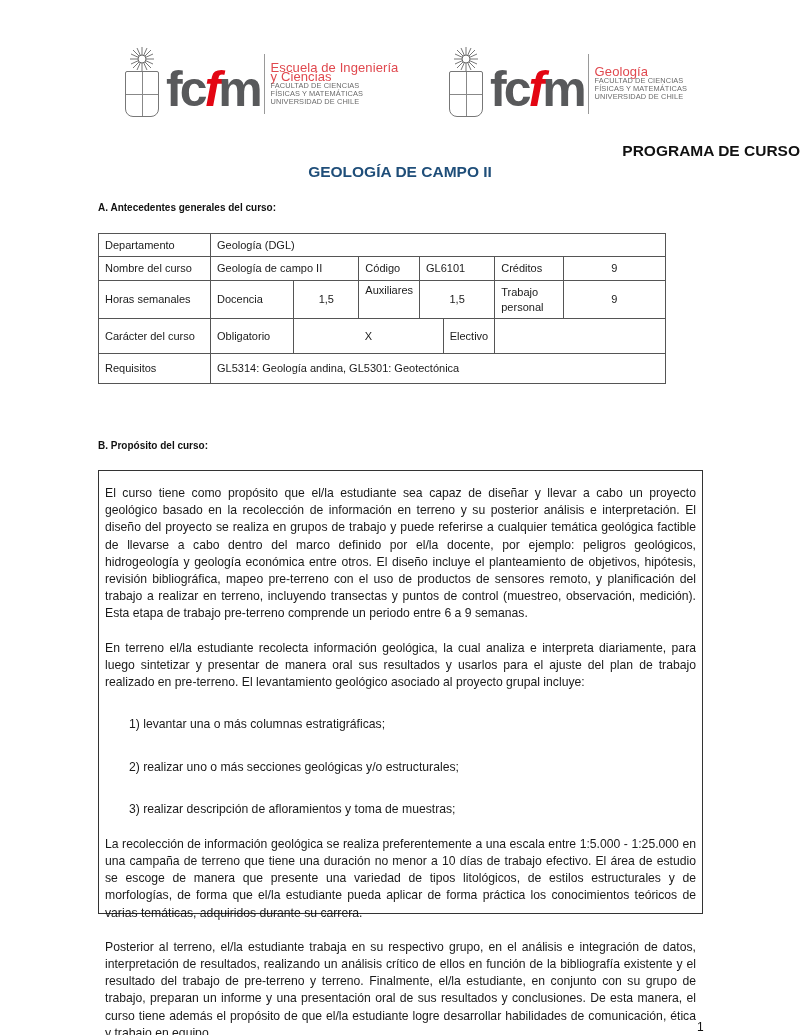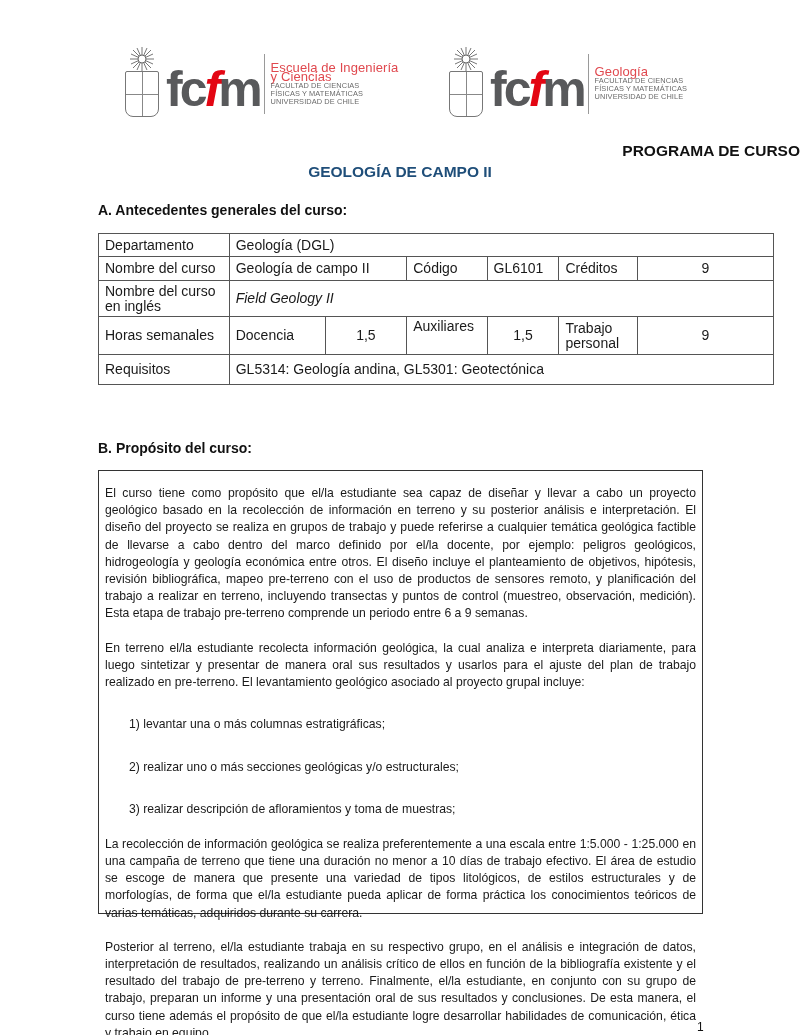--- a/index.html
+++ b/index.html
@@ -15,25 +15,25 @@
   .crest .shield::before { content: ""; position: absolute; left: 50%; top: 0; bottom: 0; border-left: 1px solid #888; }
   .crest .shield::after { content: ""; position: absolute; top: 50%; left: 0; right: 0; border-top: 1px solid #888; }
   .wordmark { font-family: "Liberation Sans", sans-serif; font-weight: bold; font-size: 50px; letter-spacing: -3px; color: #58595b; line-height: 1; display: flex; align-items: flex-end; height: 60px; padding-right: 4px; border-right: 1.5px solid #9a9a9a; }
   .wordmark .red { color: #e30613; font-style: italic; }
   .logo-text { margin-left: 6px; font-size: 7.4px; line-height: 8px; color: #6a6a6a; letter-spacing: 0.1px; }
   .logo-text .school { color: #e0484e; font-size: 13px; line-height: 9.5px; }
 
   .title1 { position: absolute; top: 142px; left: 0; width: 800px; text-align: right; font-family: "Liberation Sans", sans-serif; font-weight: bold; font-size: 15.5px; color: #111; }
   .title2 { position: absolute; top: 163px; left: 0; width: 800px; text-align: center; font-family: "Liberation Sans", sans-serif; font-weight: bold; font-size: 15.5px; color: #1f4e79; }
 
-  .section-heading { position: absolute; left: 98px; font-family: "Liberation Sans", sans-serif; font-weight: bold; font-size: 14px; color: #111; }
+  .section-heading { position: absolute; left: 98px; font-family: "Liberation Sans", sans-serif; font-weight: bold; font-size: 10px; color: #111; }
   .sec-a { top: 202px; }
   .sec-b { top: 440px; }
 
-  table.info { position: absolute; top: 233px; left: 98px; width: 676px; border-collapse: collapse; font-size: 14px; }
+  table.info { position: absolute; top: 233px; left: 98px; width: 568px; border-collapse: collapse; font-size: 11px; }
   table.info td { border: 1px solid #555; padding: 2px 6px; vertical-align: middle; line-height: 15px; }
   table.info tr.r1 td { height: 23px; }
   table.info tr.r2 td { height: 24px; }
   table.info tr.r3 td { height: 36px; }
   table.info tr.r4 td { height: 38px; }
   table.info tr.r5 td { height: 35px; }
   table.info tr.r6 td { height: 30px; }
   .center { text-align: center; }
   .topalign { vertical-align: top !important; }
   .italic { font-style: italic; }
@@ -130,32 +130,35 @@
     <td colspan="7">Geología (DGL)</td>
   </tr>
   <tr class="r2">
     <td>Nombre del curso</td>
     <td colspan="2">Geología de campo II</td>
     <td>Código</td>
     <td colspan="2">GL6101</td>
     <td>Créditos</td>
     <td class="center">9</td>
   </tr>
-  <tr class="r3">
-    <td>Nombre del curso en inglés</td>
-    <td colspan="7" class="italic">Field Geology II</td>
-  </tr>
   <tr class="r4">
     <td>Horas semanales</td>
     <td>Docencia</td>
     <td class="center">1,5</td>
     <td class="topalign" colspan="1">Auxiliares</td>
     <td colspan="2" class="center">1,5</td>
     <td>Trabajo personal</td>
     <td class="center">9</td>
+  </tr>
+  <tr class="r5">
+    <td>Carácter del curso</td>
+    <td>Obligatorio</td>
+    <td colspan="3" class="center">X</td>
+    <td colspan="1">Electivo</td>
+    <td colspan="2"></td>
   </tr>
   <tr class="r6">
     <td>Requisitos</td>
     <td colspan="7">GL5314: Geología andina, GL5301: Geotectónica</td>
   </tr>
 </tbody>
   </table>
 
 <div class="section-heading sec-b">B. Propósito del curso:</div>
 

